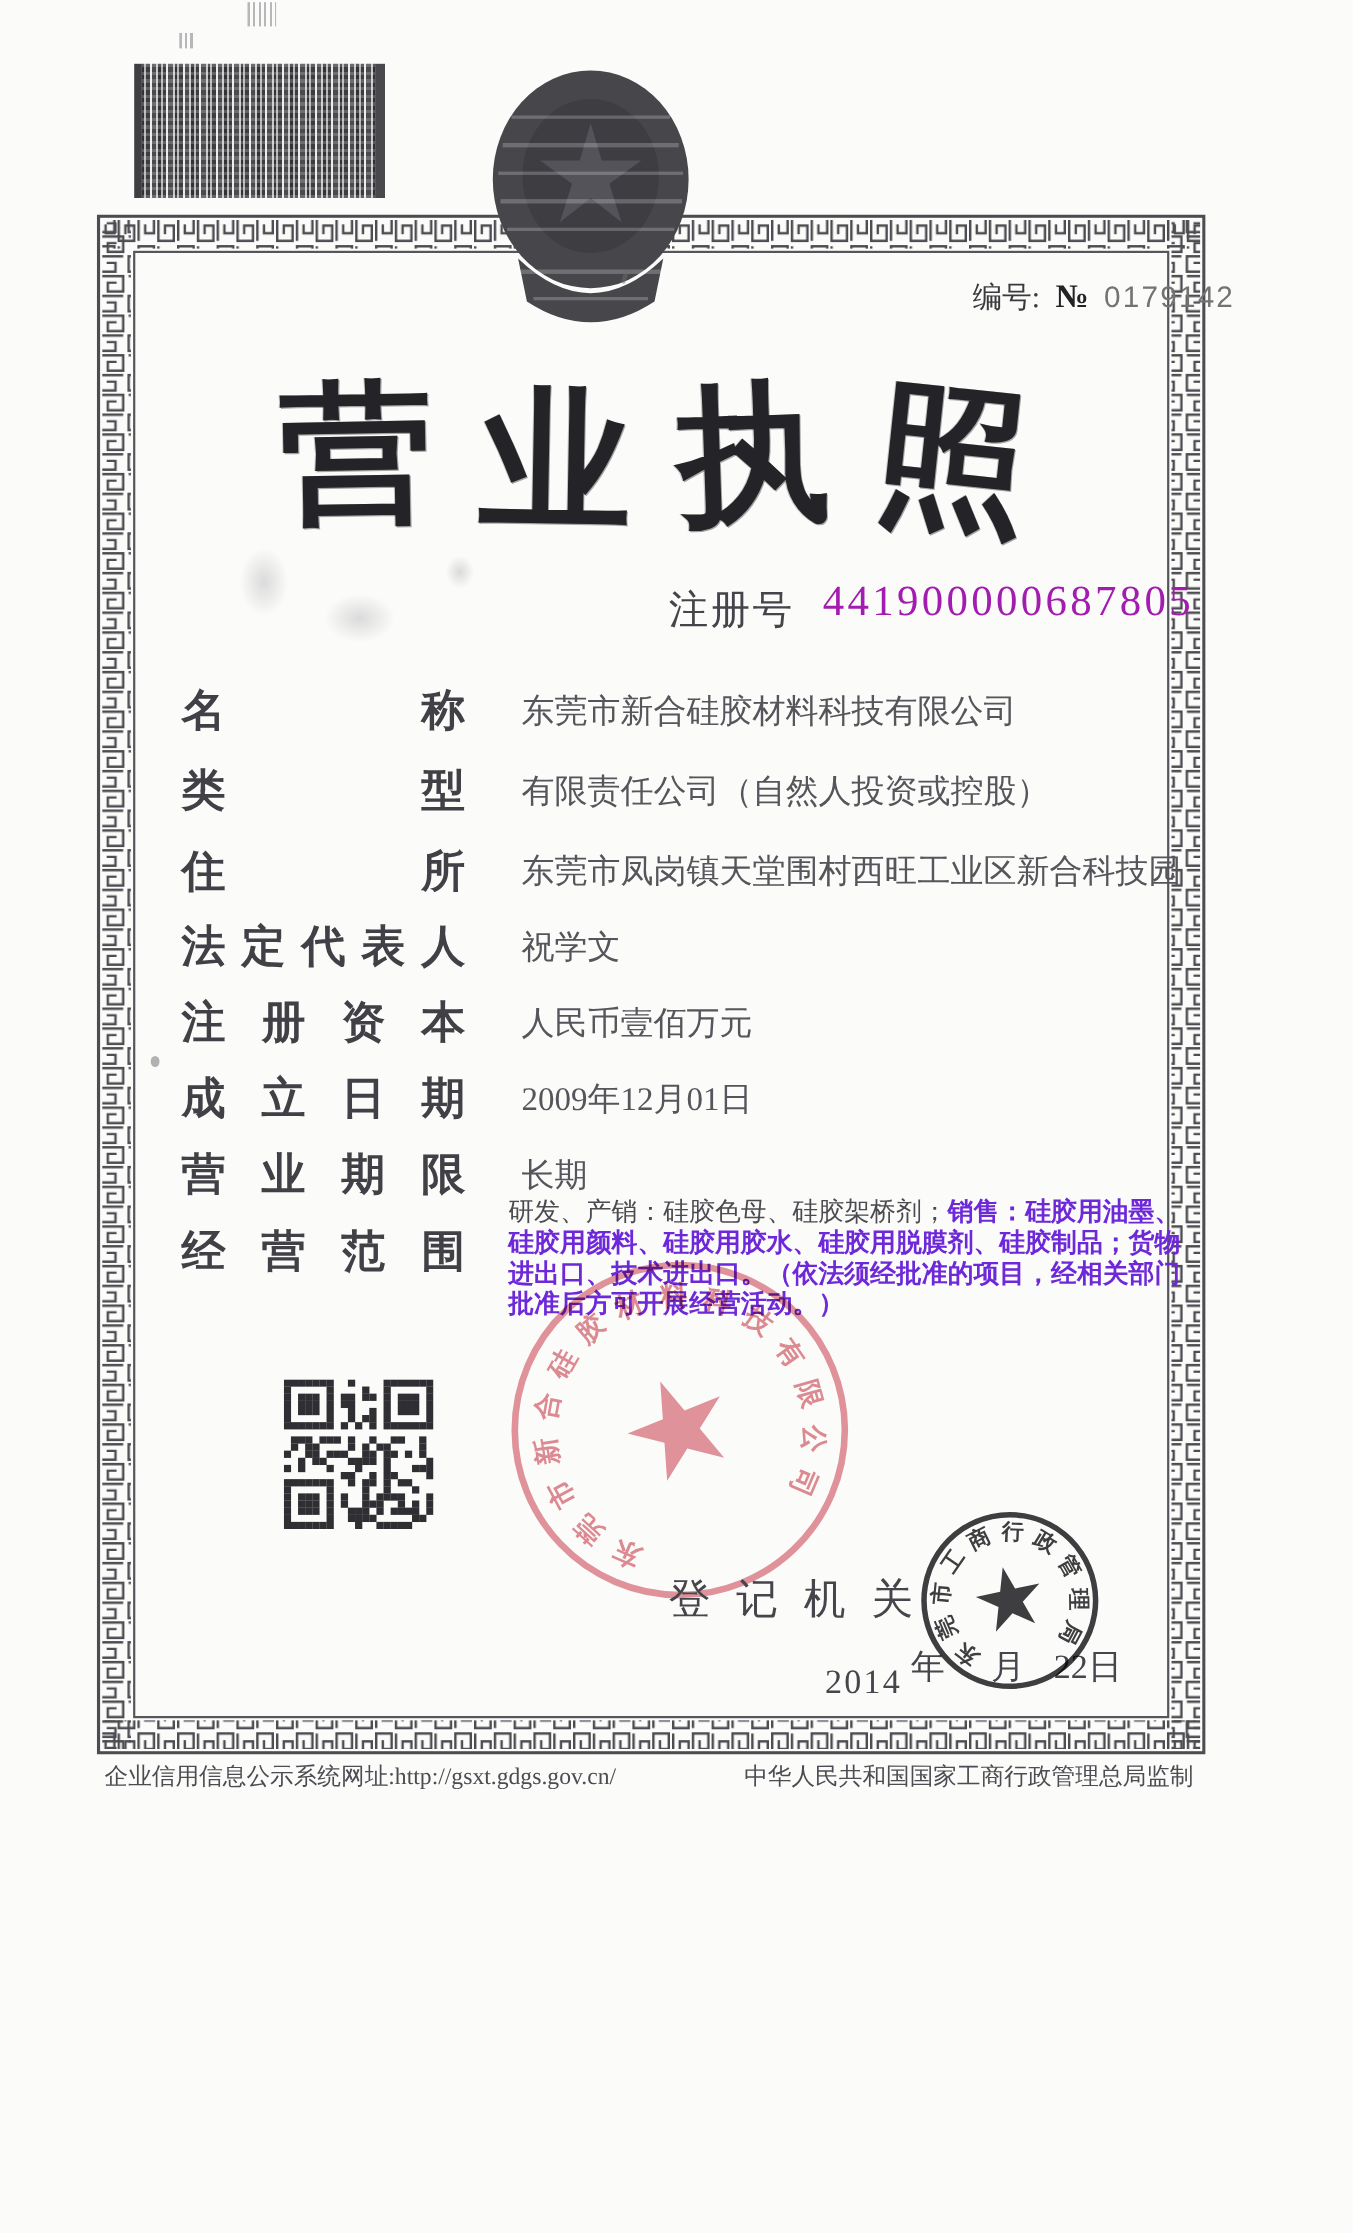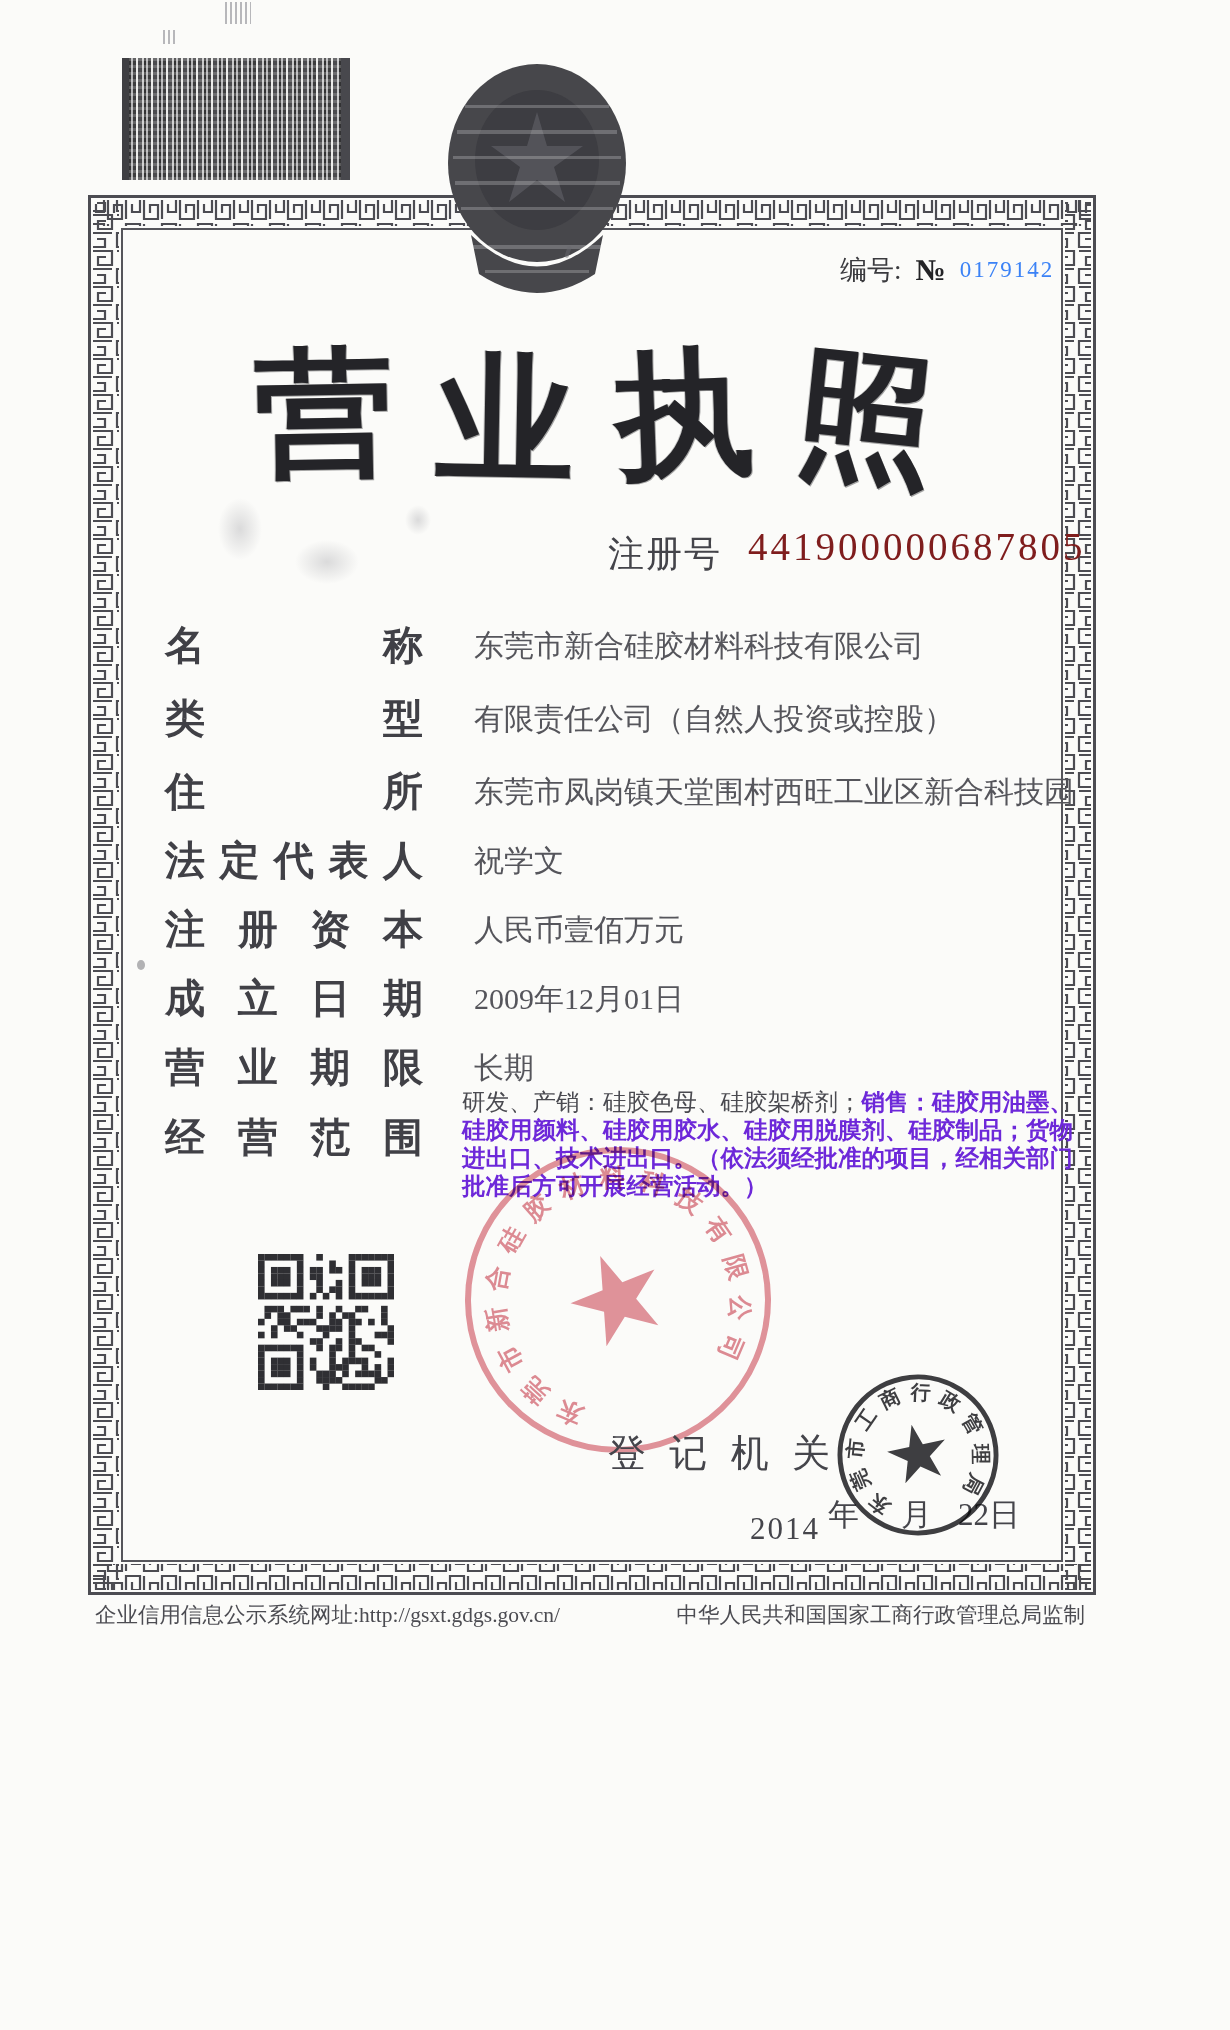--- a/index.html
+++ b/index.html
@@ -17,40 +17,40 @@
     border-left:7px solid #3c3c40;border-right:9px solid #45454a;
     filter:blur(.5px) contrast(.95);}
 
   
   .frame{left:88px;top:195px;}
 
   
   .emblem{left:445px;top:60px;filter:blur(.6px);}
 
   
-  .serial{left:840px;top:250px;width:270px;height:40px;display:flex;align-items:center;gap:14px;
+  .serial{left:884px;top:250px;width:270px;height:40px;display:flex;align-items:center;gap:14px;
           font-size:27px;color:#3a3a3e;}
   .serial .sym{font-weight:bold;font-size:30px;color:#232326;}
-  .serial .num{font-family:Liberation Serif, serif;font-size:23px;letter-spacing:2px;color:#3b82f6;}
+  .serial .num{font-family:Liberation Sans, sans-serif;font-size:27px;letter-spacing:2px;color:#737373;}
 
   
   .title{left:255px;top:328px;width:680px;height:185px;display:flex;justify-content:space-between;
          font-family:"Liberation Sans","DejaVu Sans",sans-serif;font-weight:900;font-size:138px;
          line-height:170px;color:#242428;text-shadow:1px 1px 0 rgba(35,35,38,.4), -1px 0 0 rgba(35,35,38,.25);}
   .title span{display:block;}
   .title span:nth-child(1){transform:rotate(-1deg);}
   .title span:nth-child(2){transform:rotate(1deg) translateY(6px);}
   .title span:nth-child(3){transform:rotate(-2deg);}
   .title span:nth-child(4){transform:rotate(6deg) translateY(4px);}
 
   
   .regline{left:0;top:522px;width:1230px;height:56px;}
   .reg-label{position:absolute;left:608px;top:8px;width:112px;display:flex;justify-content:space-between;
              font-size:36px;color:#44444a;}
-  .reg-num{position:absolute;left:748px;top:2px;font-size:39px;letter-spacing:3px;color:#7f1d1d;}
+  .reg-num{position:absolute;left:748px;top:2px;font-size:39px;letter-spacing:3px;color:#a21caf;}
 
   
   .row{left:0;width:1230px;height:50px;}
   .flabel{position:absolute;left:165px;top:0;width:258px;display:flex;justify-content:space-between;
           font-size:40px;font-weight:600;color:#404046;}
   .fvalue{position:absolute;left:474px;top:8px;font-size:30px;color:#55555b;white-space:nowrap;}
   .scopeval{position:absolute;left:462px;top:-22px;width:630px;font-size:23.5px;line-height:28px;
             color:#4a4a50;white-space:normal;}
   .scopeval b{color:#6d28d9;}
 

